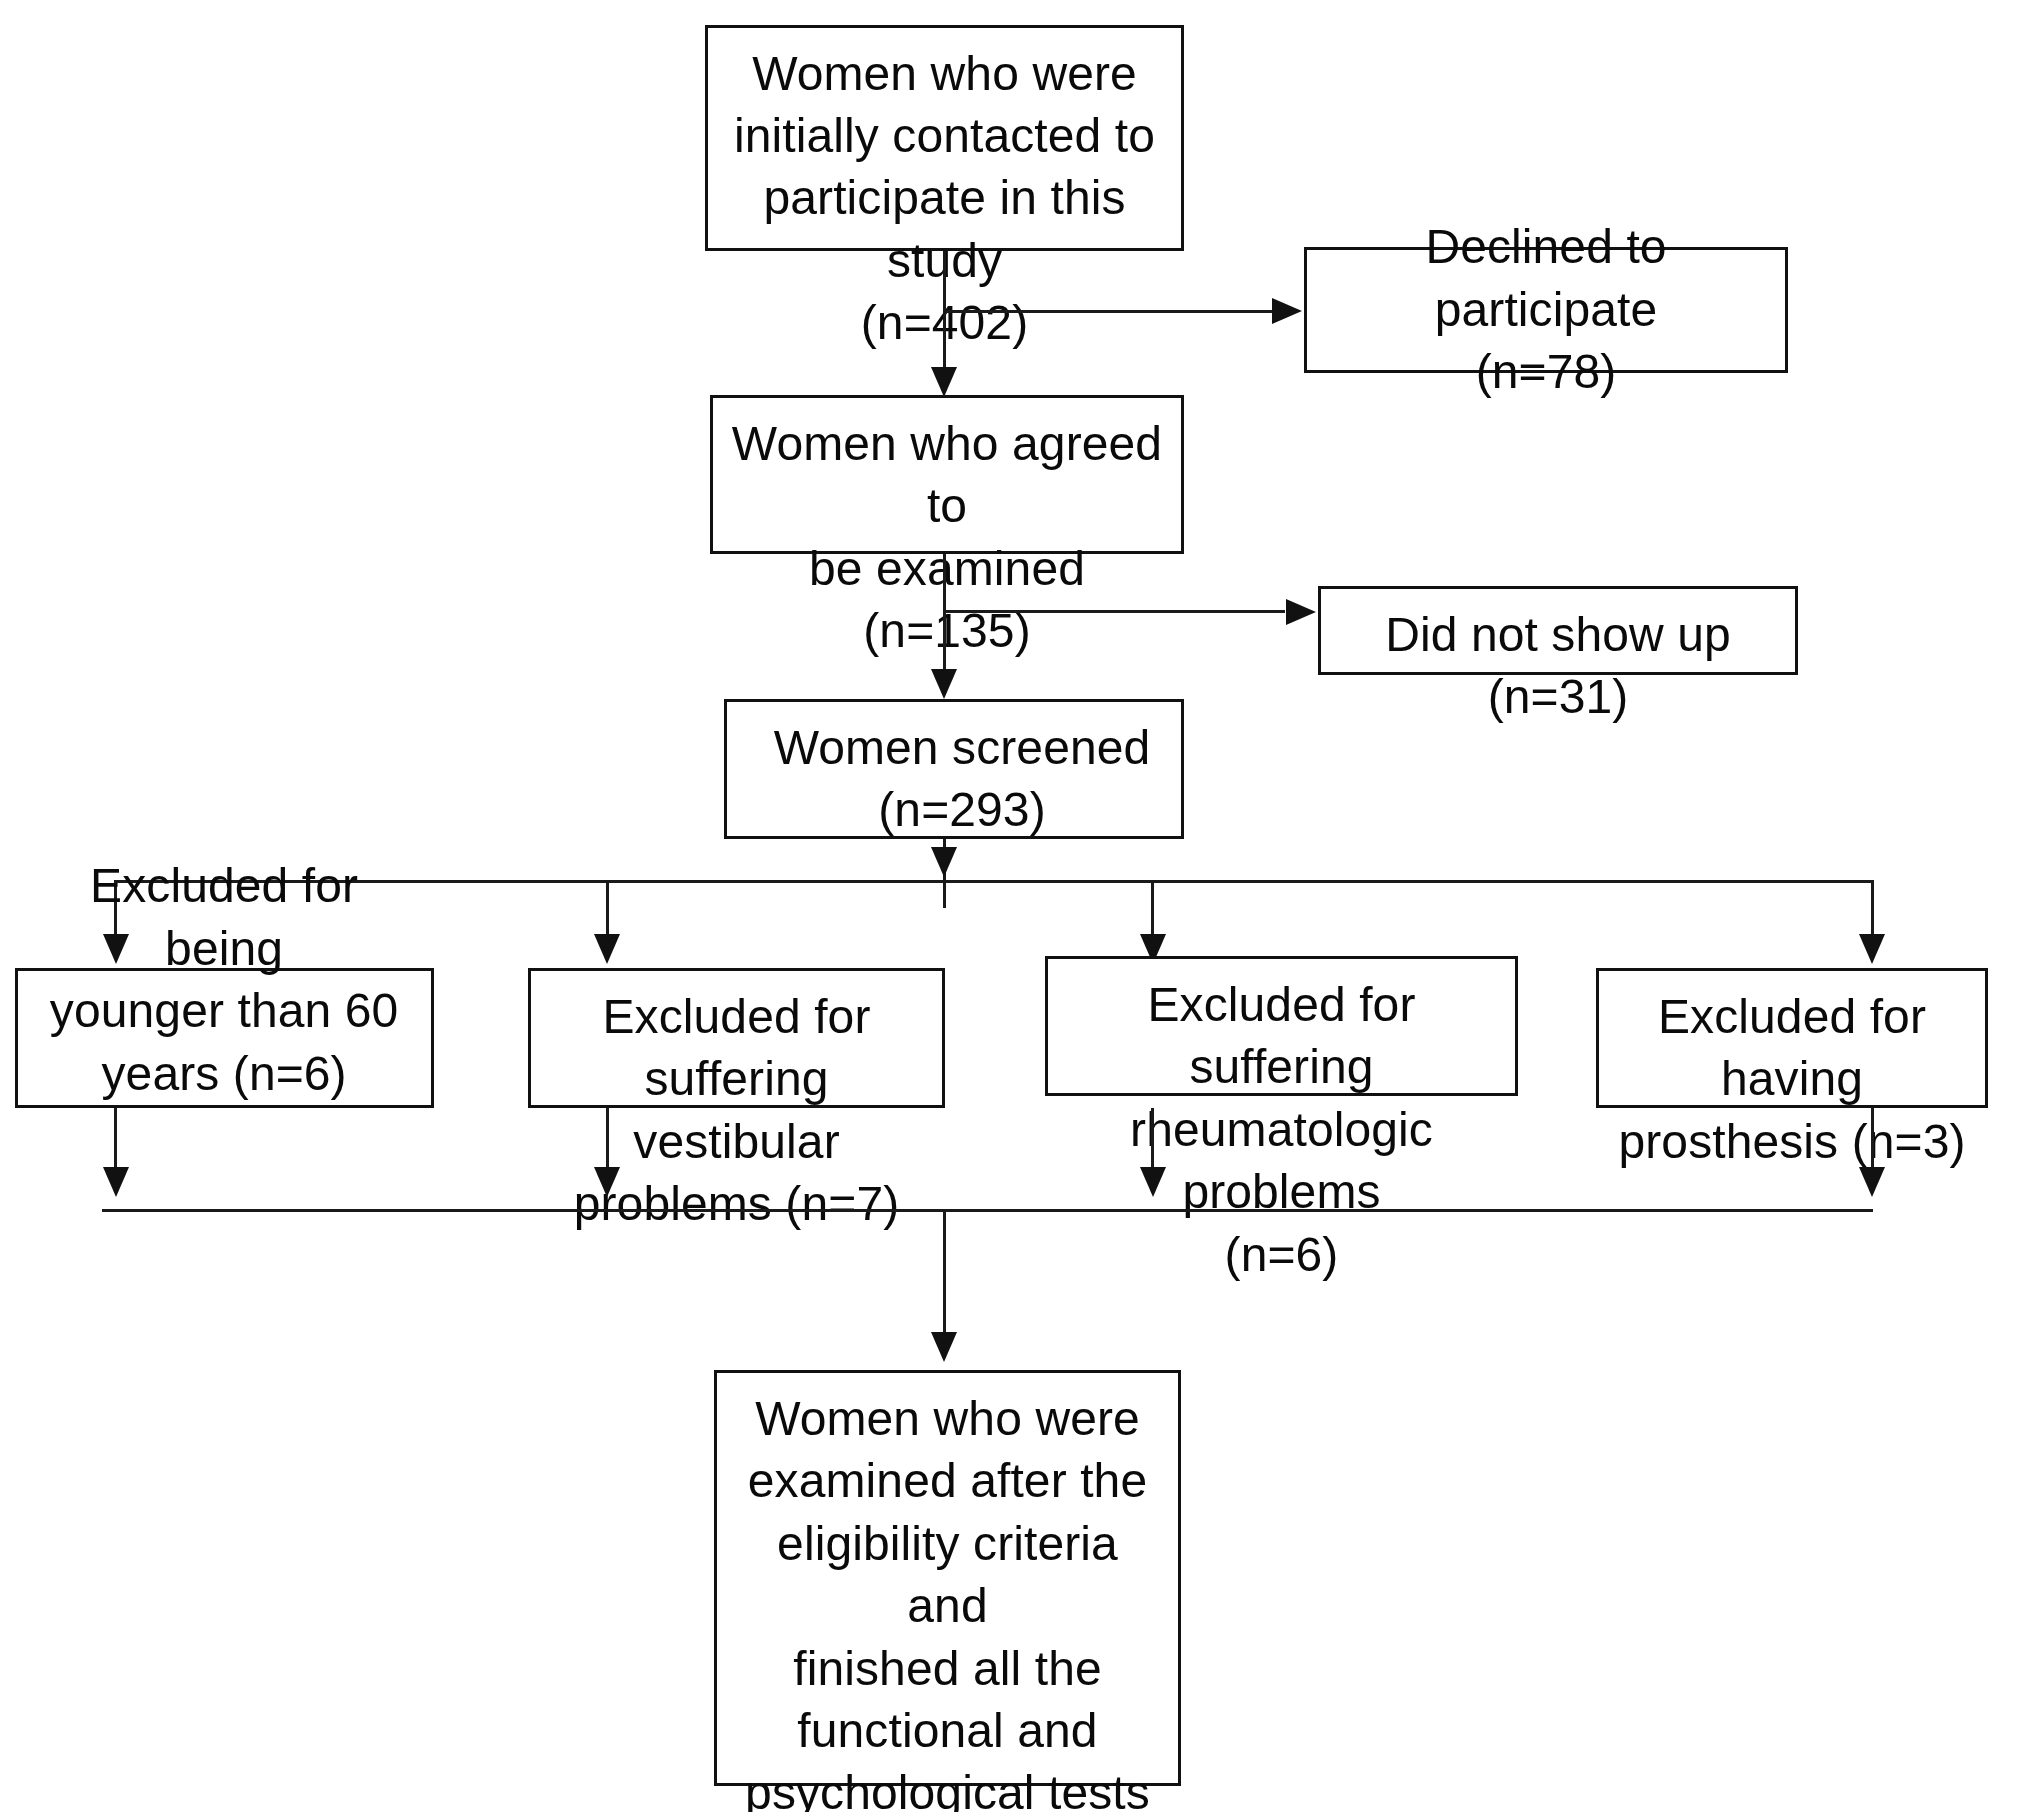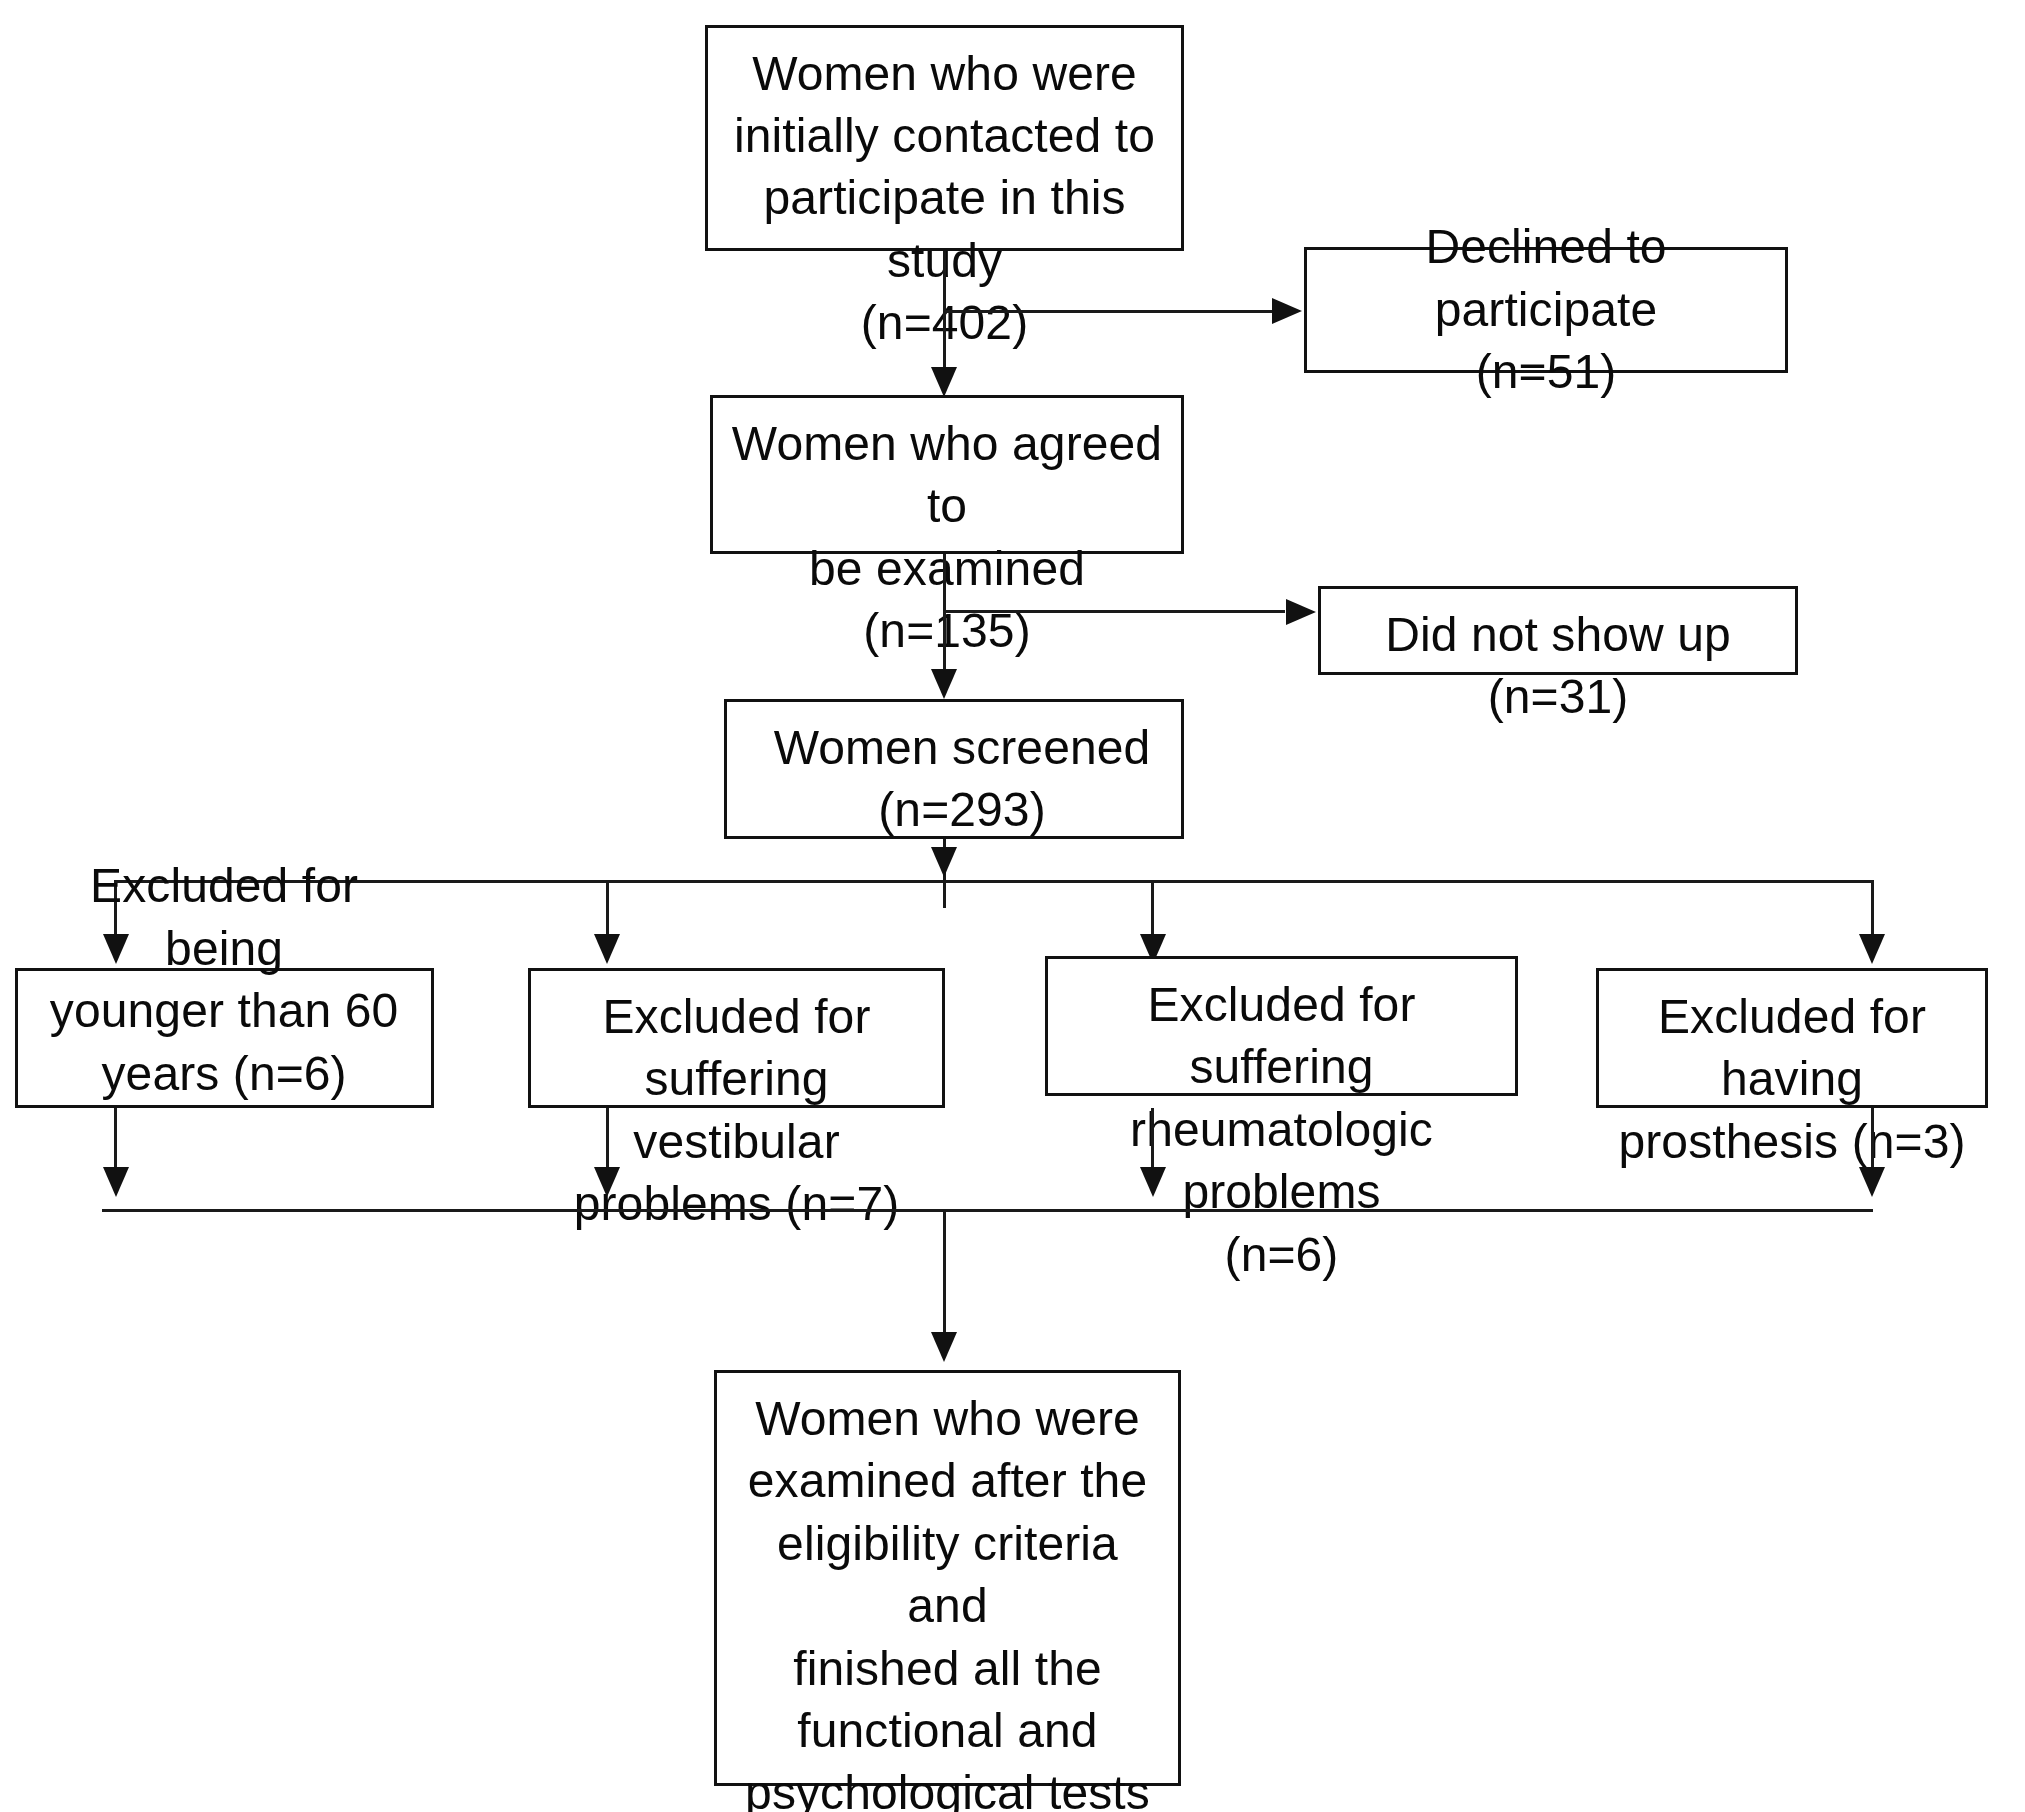--- a/index.html
+++ b/index.html
@@ -79,21 +79,21 @@
   </div>
 
   <div class="vline" style="left:943px; top:251px; height:117px;"></div>
   <div class="arrow-down" style="left:931px; top:367px;"></div>
 
   <div class="hline" style="left:944px; top:310px; width:328px;"></div>
   <div class="arrow-right" style="left:1272px; top:298px;"></div>
 
   <div class="node mid-text" style="left:1304px; top:247px; width:484px; height:126px;">
     <span class="txt">Declined to participate
-(n=51)</span>
+(n=78)</span>
   </div>
 
   <div class="node top-text" style="left:710px; top:395px; width:474px; height:159px;">
     <span class="txt">Women who agreed to
 be examined (n=135)</span>
   </div>
 
   <div class="vline" style="left:943px; top:554px; height:117px;"></div>
   <div class="arrow-down" style="left:931px; top:669px;"></div>
 

